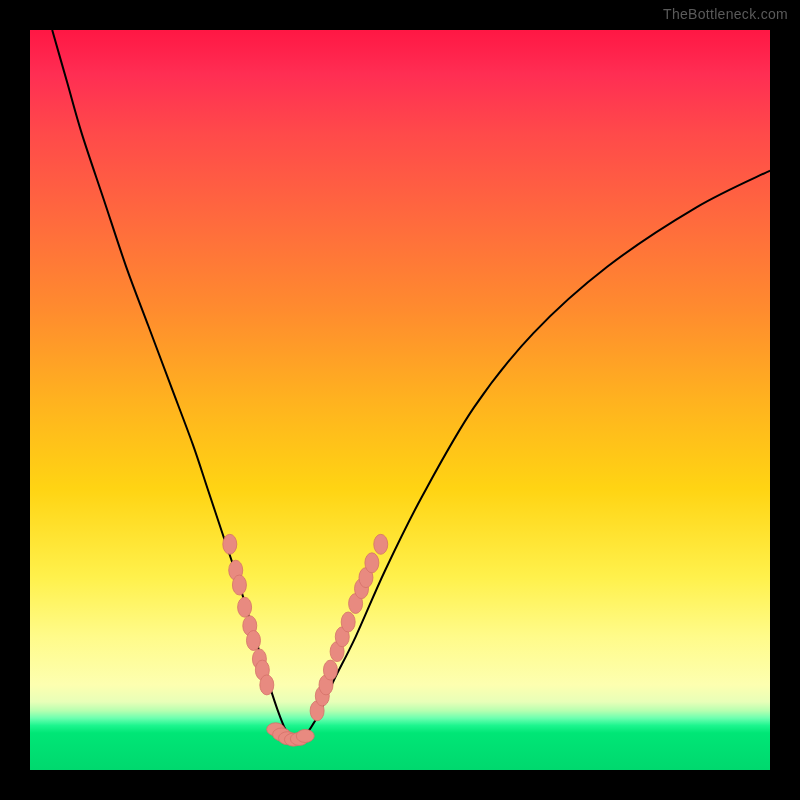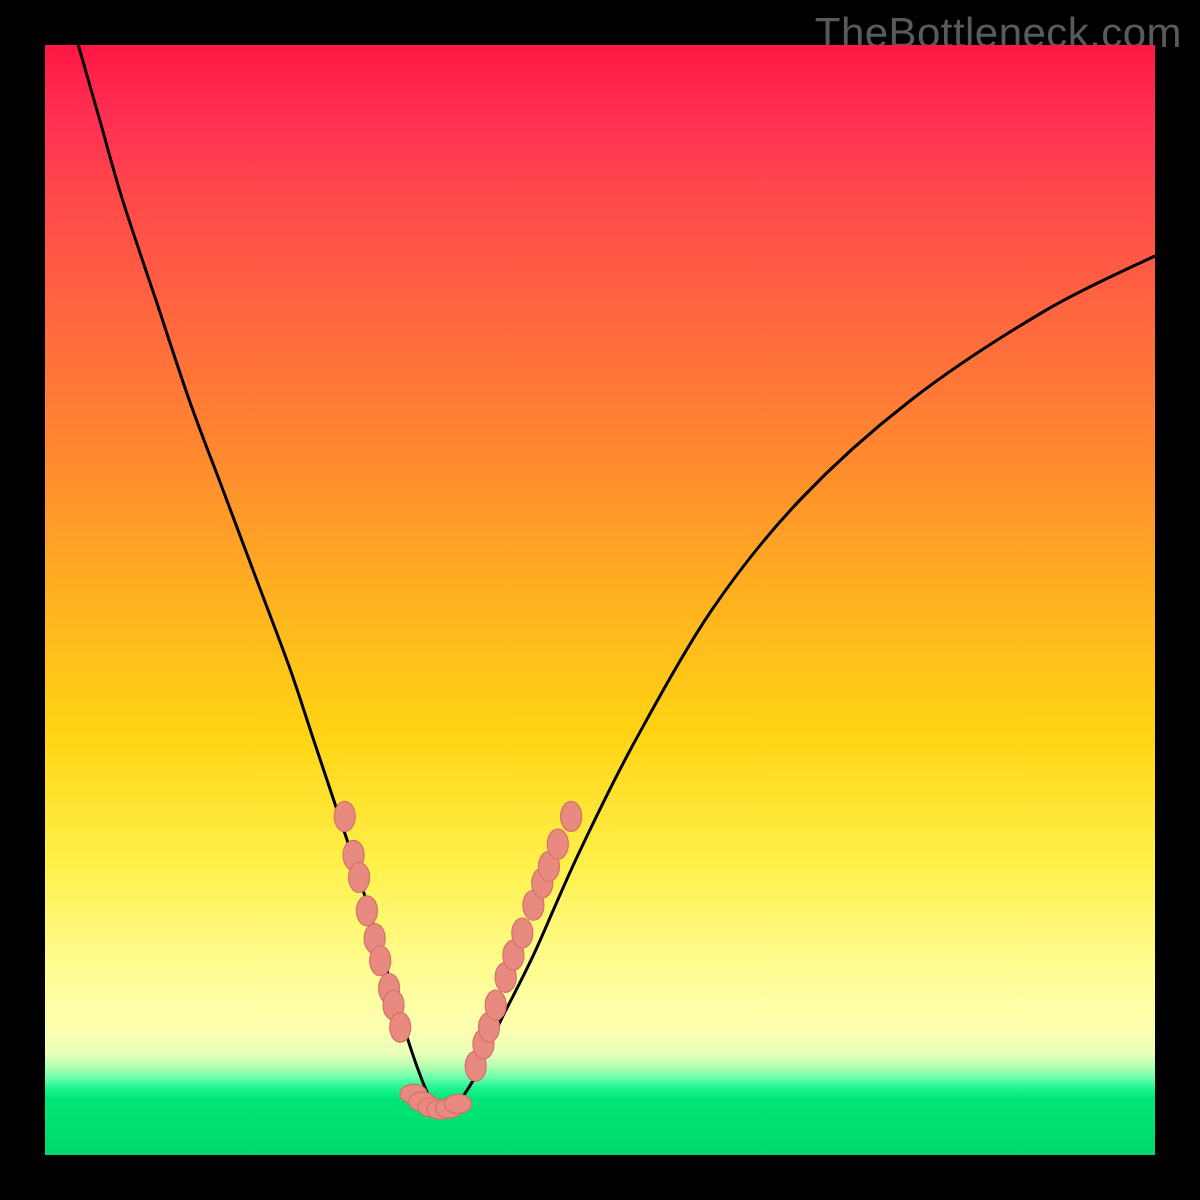--- a/index.html
+++ b/index.html
@@ -42,21 +42,21 @@
       #1cf58e 94%,
       #00e676 95%,
       #00d86e 100%
     );
   }
   .watermark {
     position: absolute;
     top: 6px;
     right: 12px;
     color: #5a5a5a;
-    font-size: 28px;
+    font-size: 14px;
     font-weight: 400;
     letter-spacing: 0.3px;
     user-select: none;
   }
   svg.curve {
     position: absolute;
     left: 0;
     top: 0;
     width: 740px;
     height: 740px;

